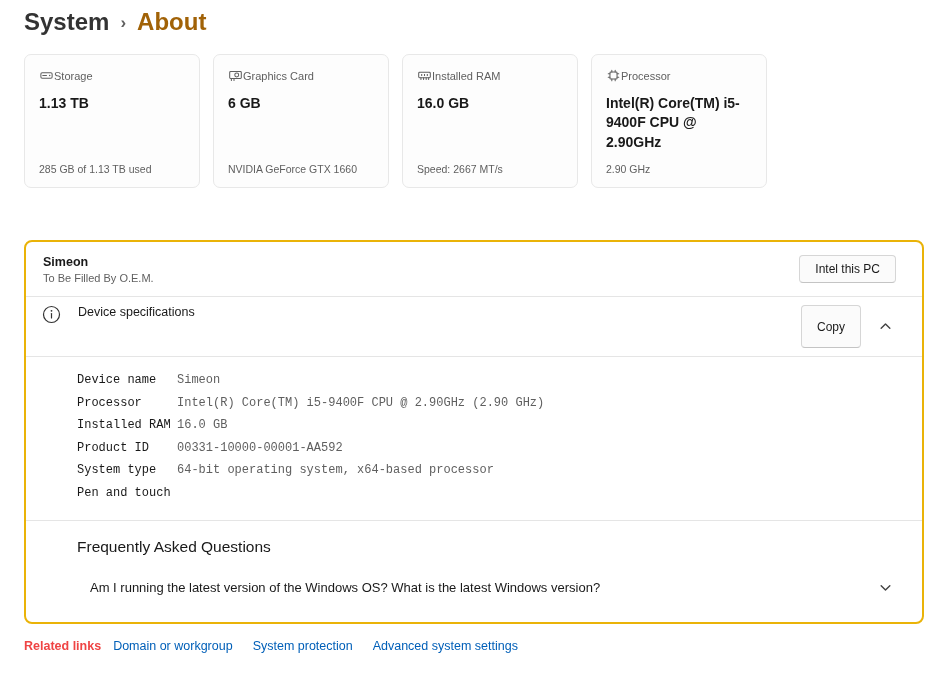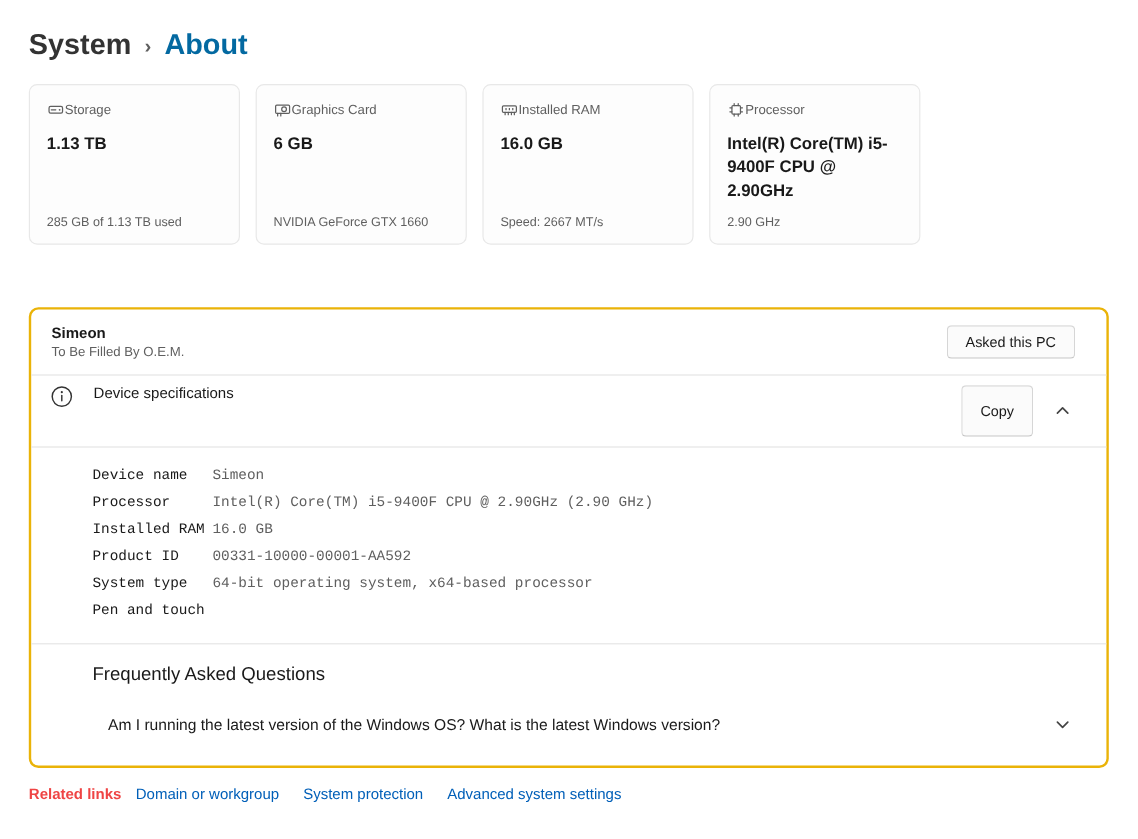--- a/index.html
+++ b/index.html
@@ -6,24 +6,24 @@
   html, body { width: 948px; height: 699px; }
   body {
     background: #ffffff;
     font-family: "Liberation Sans", "DejaVu Sans", sans-serif;
     color: #1a1a1a;
     overflow: hidden;
   }
   .page { padding: 0 24px; }
 
   
-  .breadcrumb { padding-top: 24px; display: flex; align-items: center; gap: 11px; font-size: 24px; }
+  .breadcrumb { padding-top: 8px; display: flex; align-items: center; gap: 11px; font-size: 24px; }
   .crumb-root { font-weight: 600; color: #333333; cursor: pointer; }
   .crumb-sep { color: #5f5f5f; font-size: 17px; font-weight: 700; padding-top: 2px; }
-  .crumb-current { font-weight: 700; color: #0369a1; }
+  .crumb-current { font-weight: 700; color: #a16207; }
 
   
   .cards { display: flex; gap: 13px; margin-top: 18px; }
   .card {
     width: 176px; height: 134px;
     background: #fdfdfd;
     border: 1px solid #e8e8e8;
     border-radius: 7px;
     padding: 13px 14px 12px 14px;
     display: flex; flex-direction: column;
@@ -166,21 +166,21 @@
 
   </div>
 
   <div class="panel">
 
     <div class="device-header">
       <div>
         <div class="device-name">Simeon</div>
         <div class="device-oem">To Be Filled By O.E.M.</div>
       </div>
-      <button class="btn">Asked this PC</button>
+      <button class="btn">Intel this PC</button>
     </div>
 
     <div class="specs-header">
       <span class="info-icon">
         <svg width="19" height="19" viewBox="0 0 19 19" fill="none" stroke="#333333" stroke-width="1.2">
           <circle cx="9.5" cy="9.5" r="8"></circle>
           <path d="M9.5 8.5 v4.4" stroke-linecap="round"></path>
           <circle cx="9.5" cy="5.8" r="0.9" fill="#333333" stroke="none"></circle>
         </svg>
       </span>

